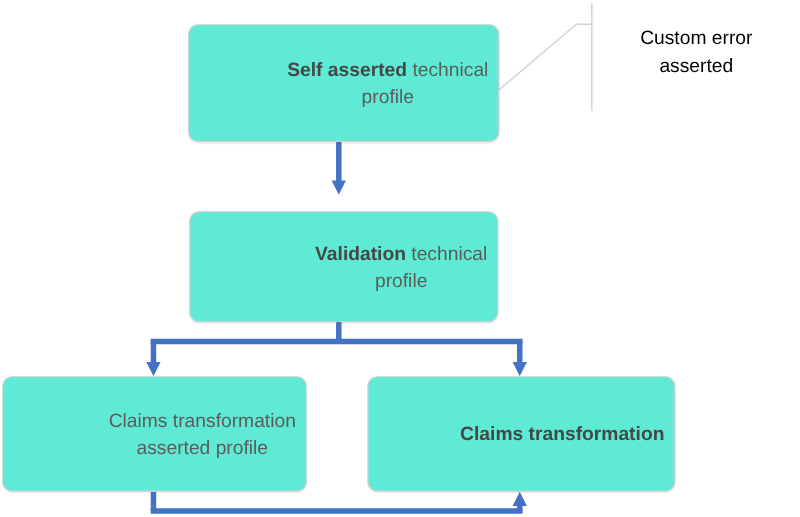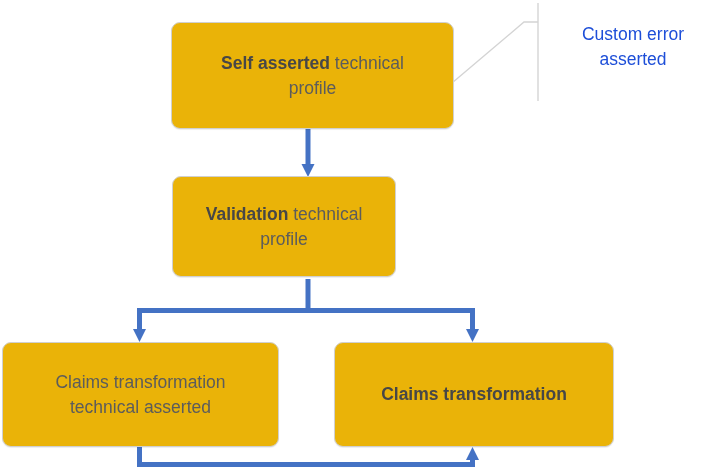--- a/index.html
+++ b/index.html
@@ -21,50 +21,50 @@
     position: absolute;
     left: 0;
     top: 0;
     width: 727px;
     height: 470px;
     pointer-events: none;
   }
   .node {
     position: absolute;
     box-sizing: border-box;
-    background: #eab308;
+    background: #5eead4;
     border: 1px solid #d0d0d0;
     border-radius: 9px;
     display: flex;
     align-items: center;
-    justify-content: center;
+    justify-content: flex-end;
     text-align: center;
     color: #5c5c5c;
     font-size: 17.5px;
     line-height: 1.42;
     padding: 4px 9px;
     box-shadow: 0 1px 1px rgba(0,0,0,0.07);
   }
   .node .t { display: block; }
   .node b {
     font-weight: bold;
     color: #474747;
   }
   #node-self-asserted { left: 171px; top: 22px; width: 283px; height: 107px; }
-  #node-validation    { left: 172px; top: 176px; width: 224px; height: 101px; }
+  #node-validation    { left: 172px; top: 192px; width: 281px; height: 101px; }
   #node-claims-tp     { left: 2px;   top: 342px; width: 277px; height: 105px; }
   #node-claims-x      { left: 334px; top: 342px; width: 280px; height: 105px;
                         font-weight: bold; color: #474747; }
   #callout-label {
     position: absolute;
     left: 553px;
     top: 22px;
     width: 160px;
     text-align: center;
-    color: #1d4ed8;
+    color: #000000;
     font-size: 17.5px;
     line-height: 1.45;
   }
   #callout-label .t { display: block; }
 </style>
 </head>
 <body>
 
 <div id="canvas">
 
@@ -107,21 +107,21 @@
   <div class="node" id="node-validation">
     <span>
       <span class="t"><b>Validation</b><span> technical</span></span>
       <span class="t">profile</span>
     </span>
   </div>
 
   <div class="node" id="node-claims-tp">
     <span>
       <span class="t">Claims transformation</span>
-      <span class="t">technical asserted</span>
+      <span class="t">asserted profile</span>
     </span>
   </div>
 
   <div class="node" id="node-claims-x">
     <span>
       <span class="t">Claims transformation</span>
     </span>
   </div>
 
   <div id="callout-label">

